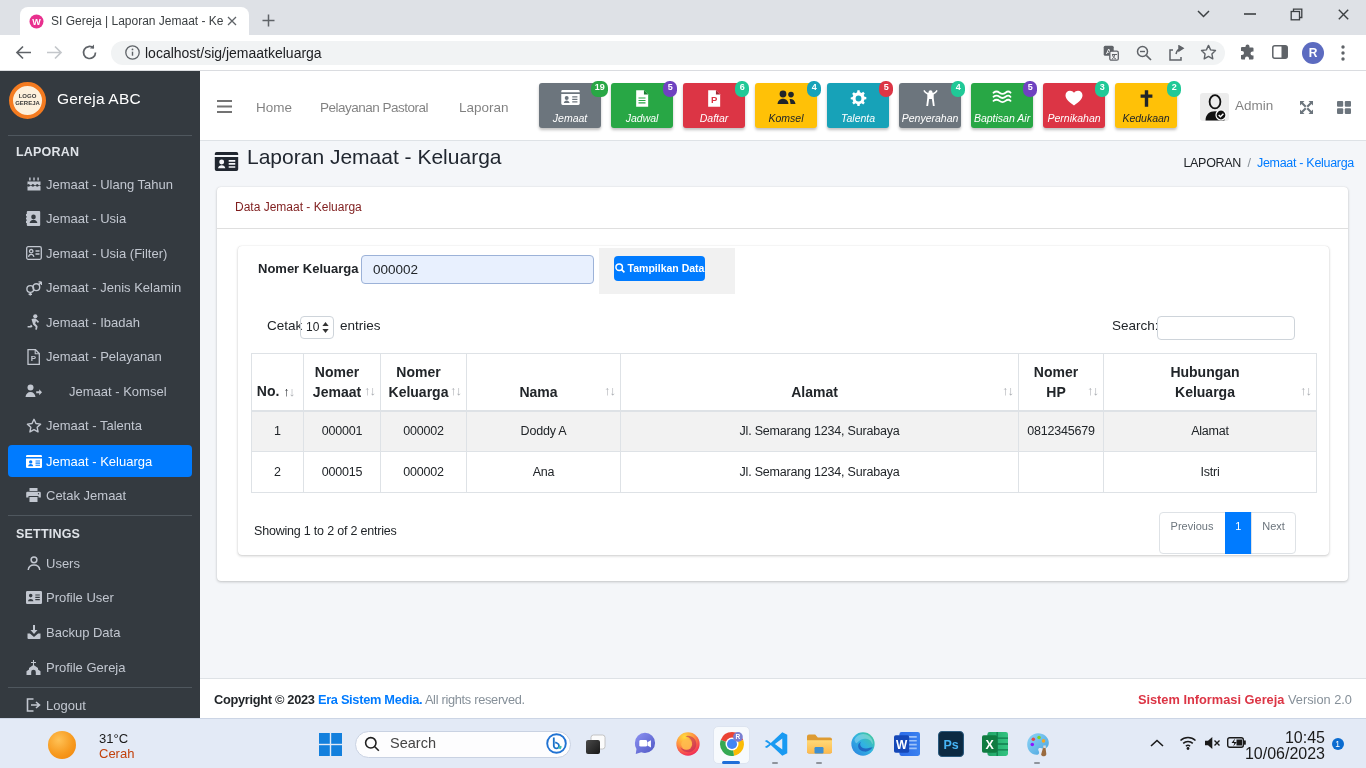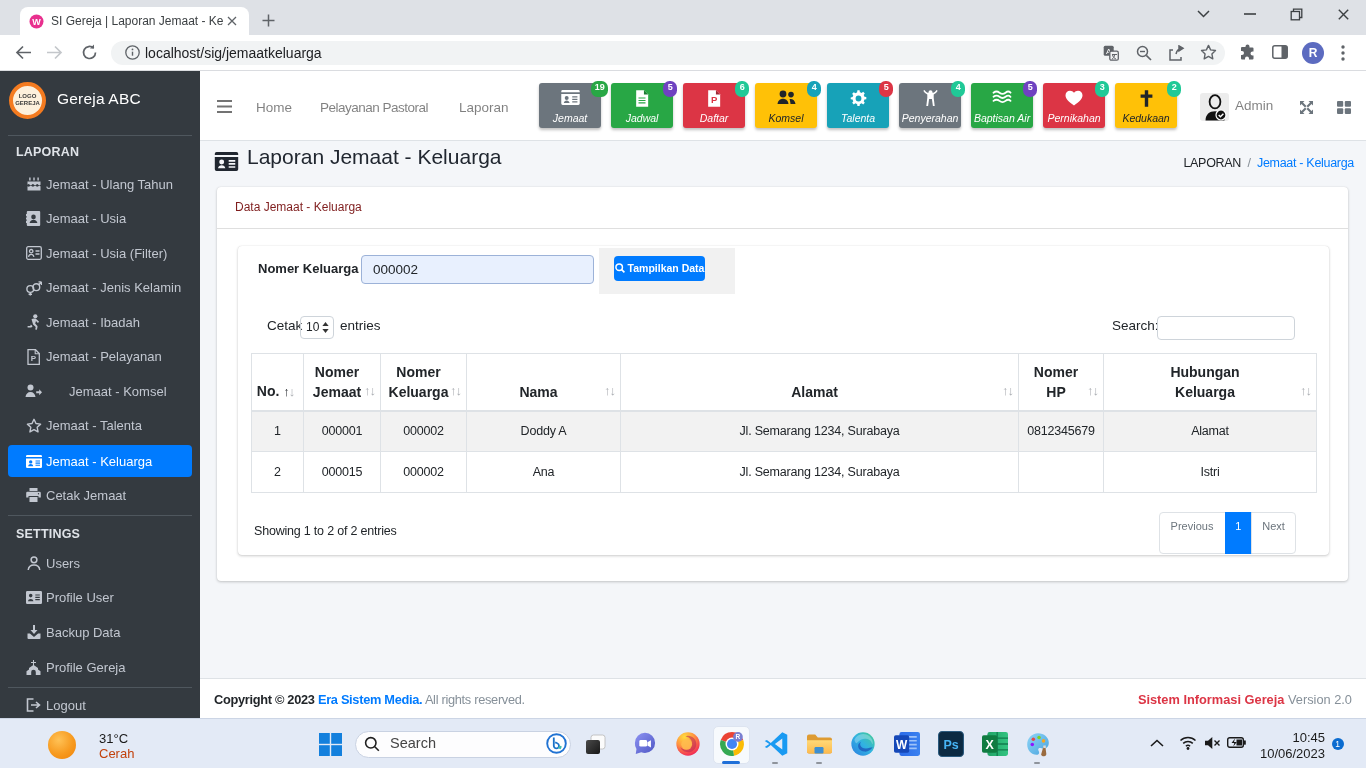--- a/index.html
+++ b/index.html
@@ -606,15 +606,15 @@
   <svg class="abs" style="left:1204px;top:17px" width="17" height="14" viewBox="0 0 17 14">
       <path d="M1 4.7h3L8.3 1v12L4 9.3H1z" fill="#1a1a1a"></path>
       <path d="M10.5 4.5l5 5M15.5 4.5l-5 5" stroke="#1a1a1a" stroke-width="1.4"></path>
     </svg>
   <svg class="abs" style="left:1227px;top:18px" width="19" height="11" viewBox="0 0 19 11">
       <rect x="0.7" y="0.7" width="15.6" height="9.6" rx="2" fill="none" stroke="#1a1a1a" stroke-width="1.4"></rect>
       <rect x="17" y="3.2" width="1.8" height="4.6" rx="0.9" fill="#1a1a1a"></rect>
       <path d="M8 1.5L4.5 6h2.8l-1 3.5L9.8 5H7z" fill="#1a1a1a"></path>
       <rect x="9.5" y="2.5" width="5.5" height="6" fill="#1a1a1a"></rect>
     </svg>
-  <div class="abs" style="right:41px;top:11px;font-size:13px;color:#1b1b1b;text-align:right;line-height:16px;">10:45<br>10/06/2023</div>
+  <div class="abs" style="right:41px;top:11px;font-size:16px;color:#1b1b1b;text-align:right;line-height:16px;">10:45<br>10/06/2023</div>
   <div class="abs" style="left:1331.5px;top:18.5px;width:12px;height:12px;border-radius:50%;background:#0b6cd0;color:#fff;font-size:8.5px;text-align:center;line-height:12px;">1</div>
 </div>
 
 </body></html>

